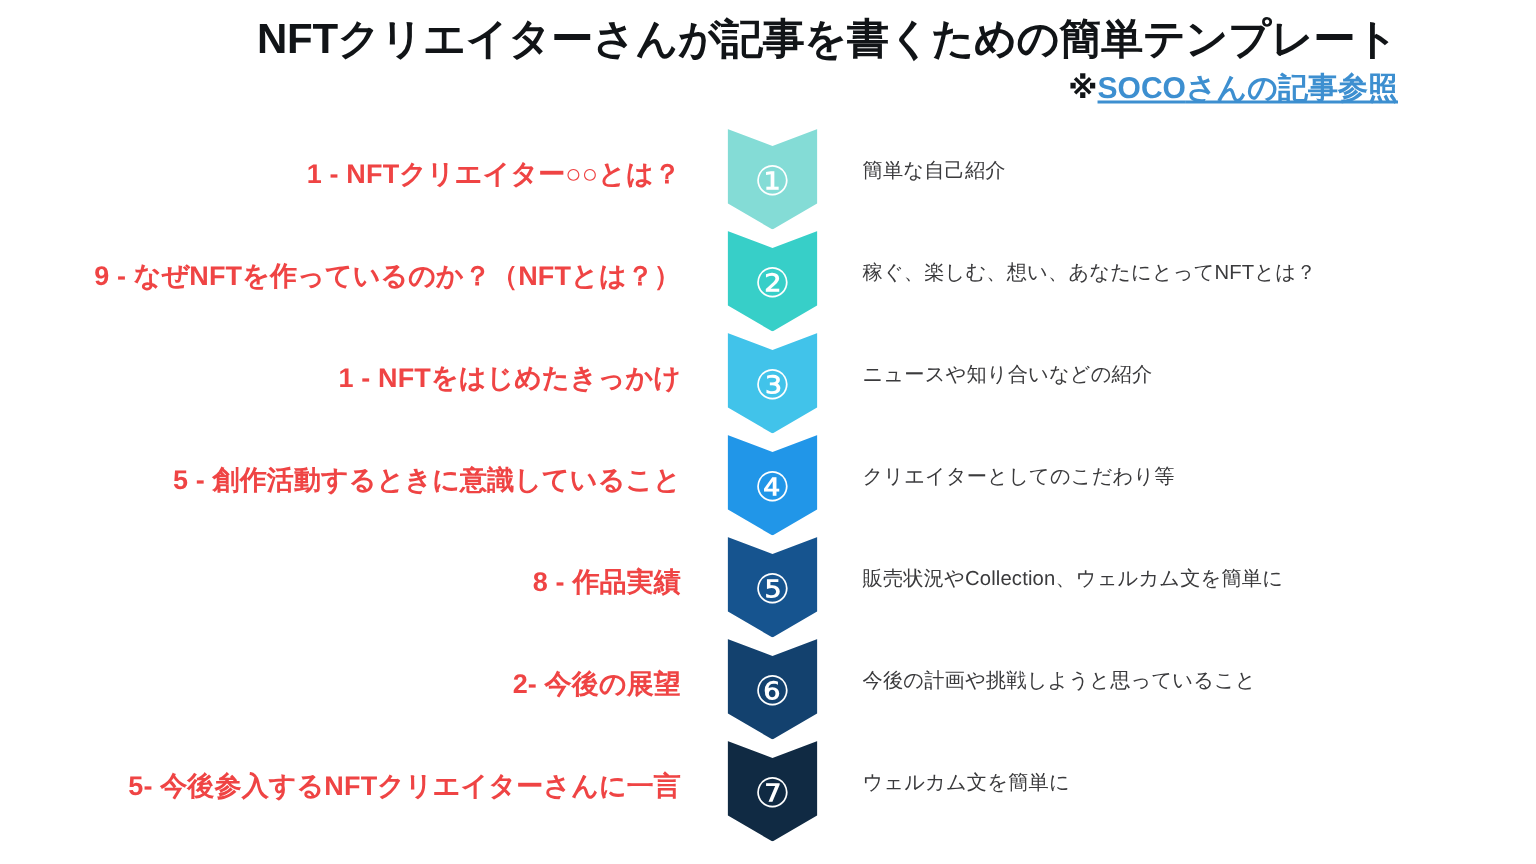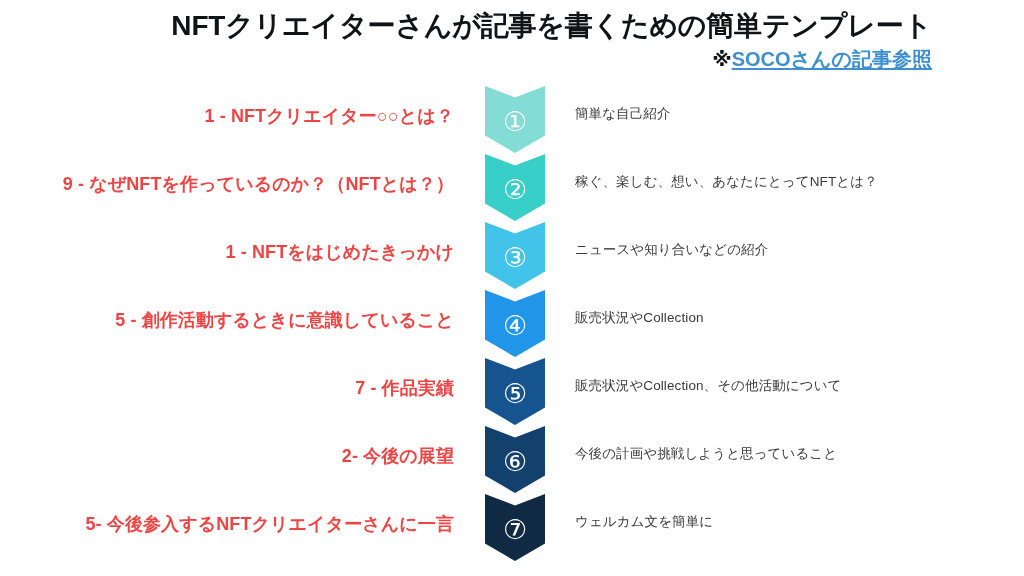--- a/index.html
+++ b/index.html
@@ -159,25 +159,25 @@
       <div class="row" style="top: 183px;">
         <div class="label">9 - なぜNFTを作っているのか？（NFTとは？）</div>
         <div class="desc">稼ぐ、楽しむ、想い、あなたにとってNFTとは？</div>
       </div>
       <div class="row" style="top: 251px;">
         <div class="label">1 - NFTをはじめたきっかけ</div>
         <div class="desc">ニュースや知り合いなどの紹介</div>
       </div>
       <div class="row" style="top: 319px;">
         <div class="label">5 - 創作活動するときに意識していること</div>
-        <div class="desc">販売状況やCollection</div>
+        <div class="desc">クリエイターとしてのこだわり等</div>
       </div>
       <div class="row" style="top: 387px;">
-        <div class="label">7 - 作品実績</div>
-        <div class="desc">販売状況やCollection、その他活動について</div>
+        <div class="label">8 - 作品実績</div>
+        <div class="desc">販売状況やCollection、ウェルカム文を簡単に</div>
       </div>
       <div class="row" style="top: 455px;">
         <div class="label">2- 今後の展望</div>
         <div class="desc">今後の計画や挑戦しようと思っていること</div>
       </div>
       <div class="row" style="top: 523px;">
         <div class="label">5- 今後参入するNFTクリエイターさんに一言</div>
         <div class="desc">ウェルカム文を簡単に</div>
       </div>
     </div>

